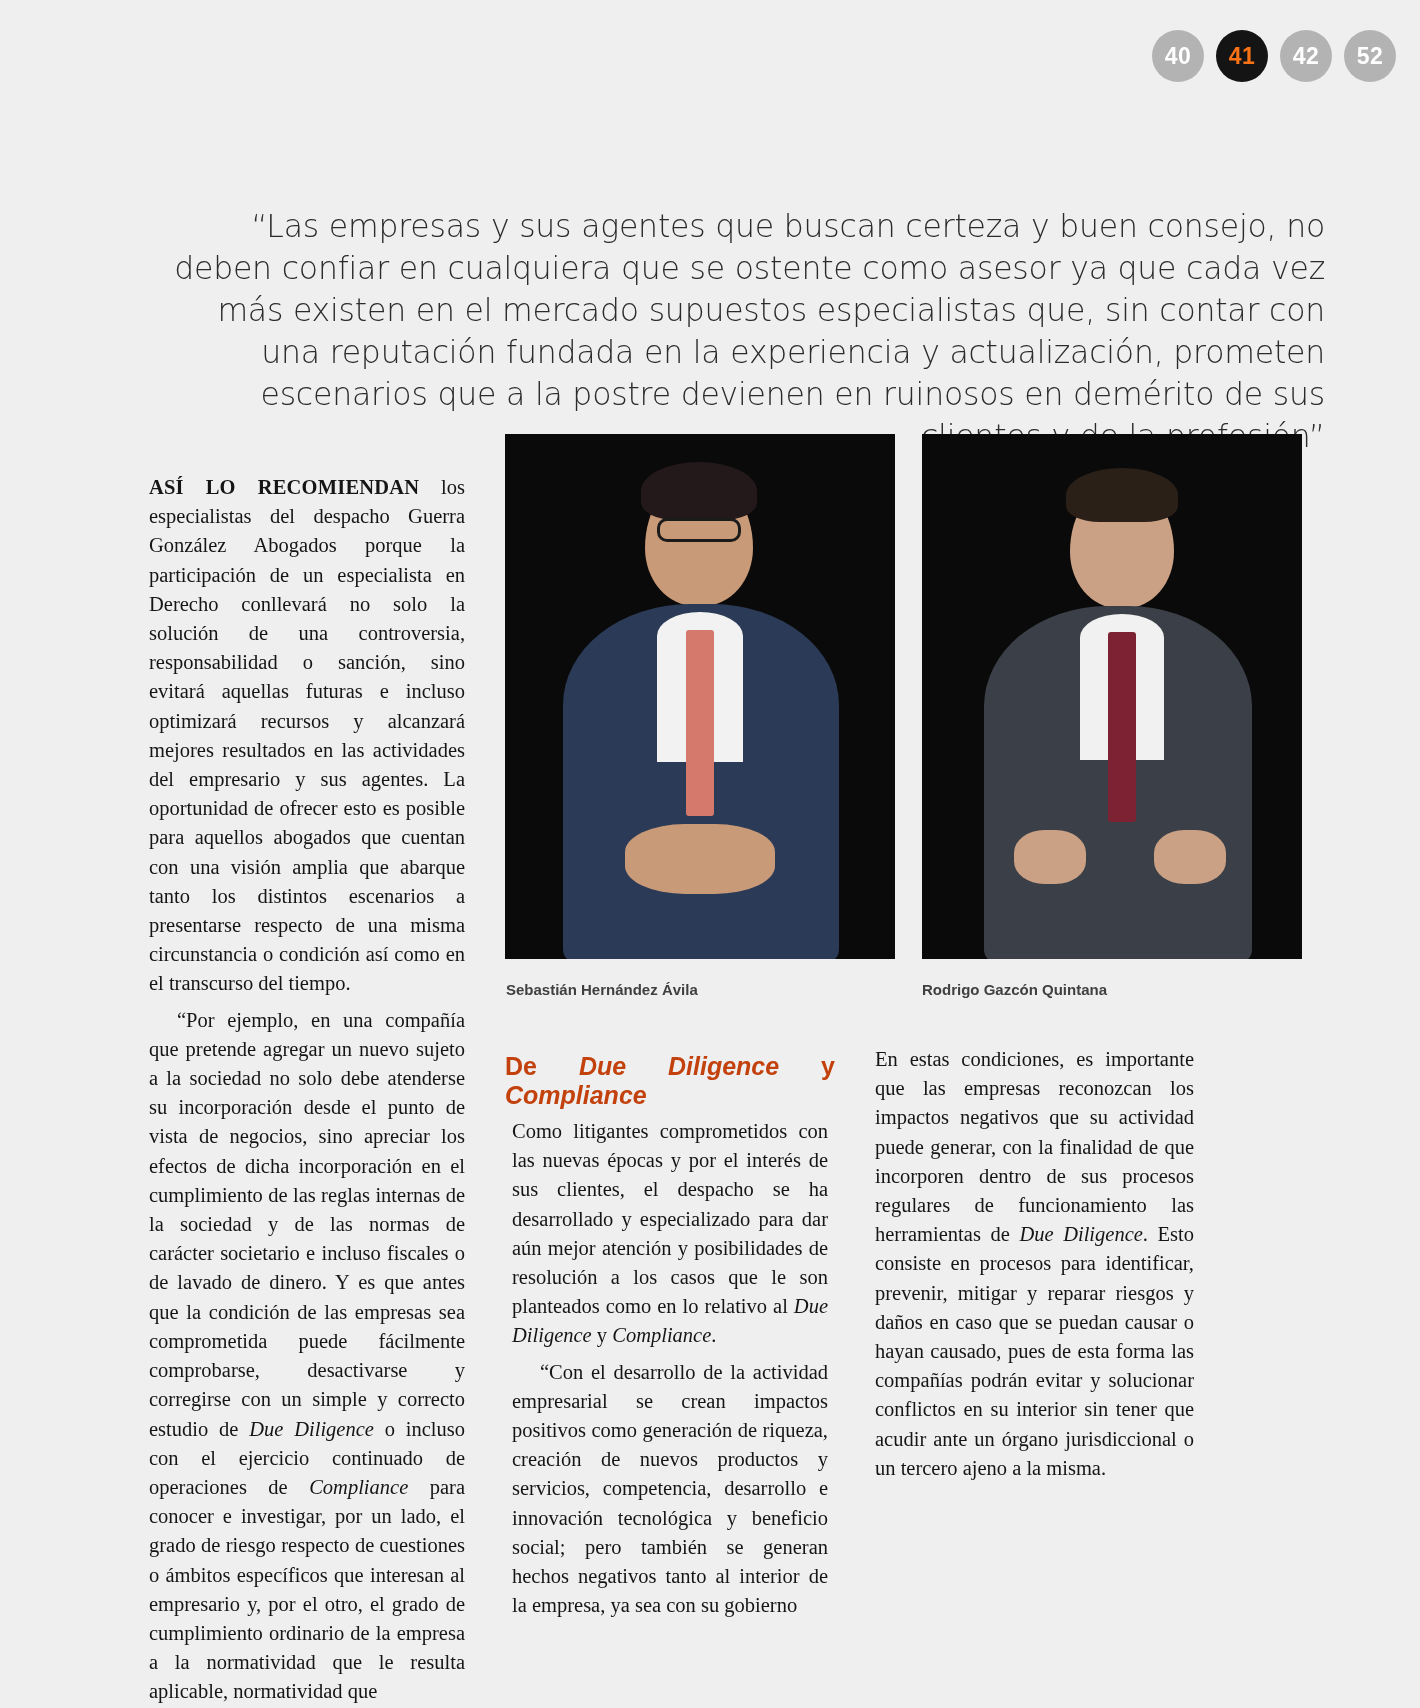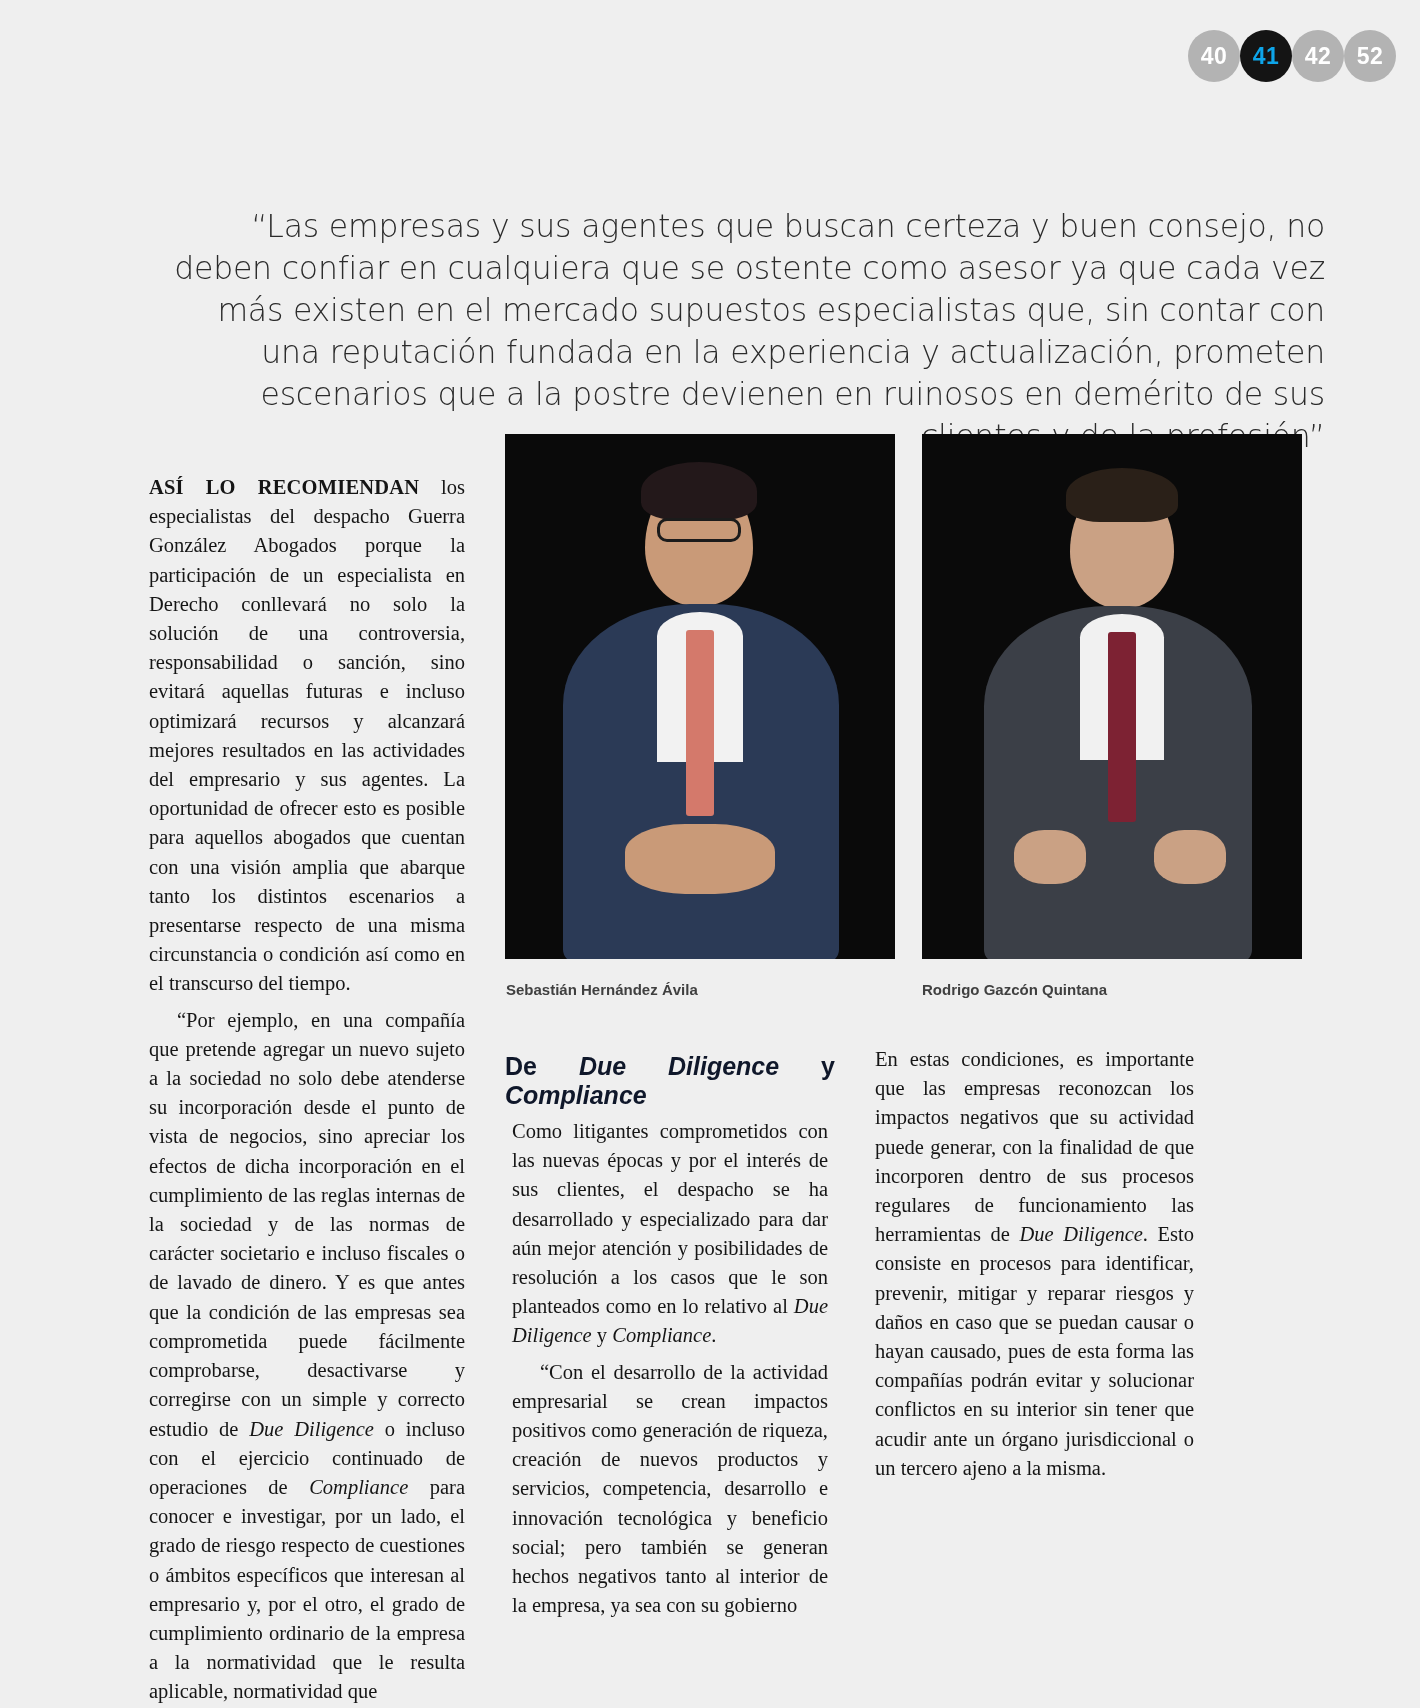--- a/index.html
+++ b/index.html
@@ -16,38 +16,39 @@
     font-family: "Liberation Serif", serif;
     color: #1a1a1a;
   }
 
   
   .pager {
     position: absolute;
     top: 30px;
     right: 24px;
     display: flex;
+    gap: 12px;
   }
   .pager-dot {
     width: 52px;
     height: 52px;
     border-radius: 50%;
     background: #b3b3b3;
     color: #ffffff;
     font-family: "Liberation Sans", sans-serif;
     font-weight: bold;
     font-size: 23px;
     display: flex;
     align-items: center;
     justify-content: center;
     letter-spacing: 0.5px;
   }
   .pager-dot.active {
     background: #141414;
-    color: #0ea5e9;
+    color: #f97316;
   }
 
   
   .pullquote {
     position: absolute;
     left: 150px;
     top: 205px;
     width: 1175px;
     text-align: right;
     font-family: "DejaVu Sans", sans-serif;
@@ -100,21 +101,21 @@
     font-family: "Liberation Serif", serif;
     letter-spacing: 0.2px;
   }
 
   .subhead {
     font-family: "Liberation Sans", sans-serif;
     font-weight: bold;
     font-size: 25px;
     line-height: 29px;
     margin: 14px 0 4px 0;
-    color: #0f172a;
+    color: #c2410c;
   }
   .subhead i { font-family: "Liberation Sans", sans-serif; font-style: italic; }
 
   i.term { font-style: italic; }
 
   
   .pz { position: absolute; }
   .head { border-radius: 50% 50% 46% 46% / 56% 56% 44% 44%; }
   .torso { border-radius: 46% 46% 6% 6% / 28% 28% 4% 4%; }
   .shirt { border-radius: 50% 50% 0 0 / 16% 16% 0 0; }

